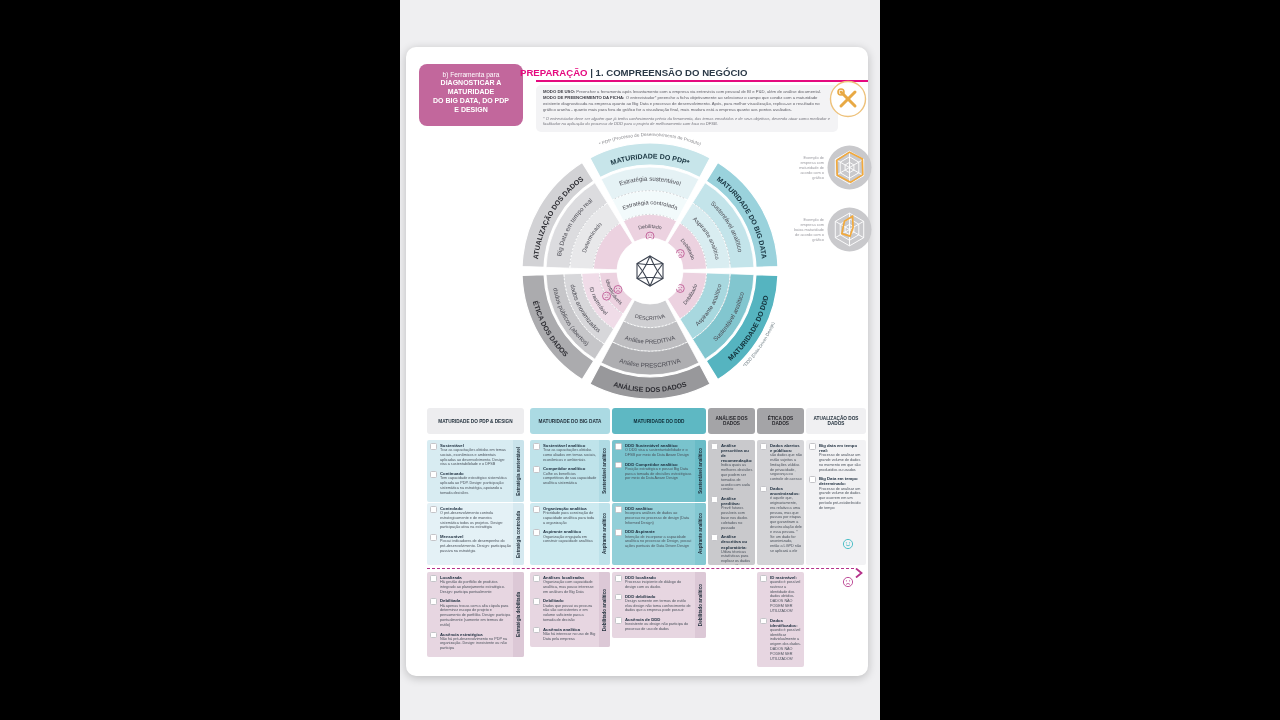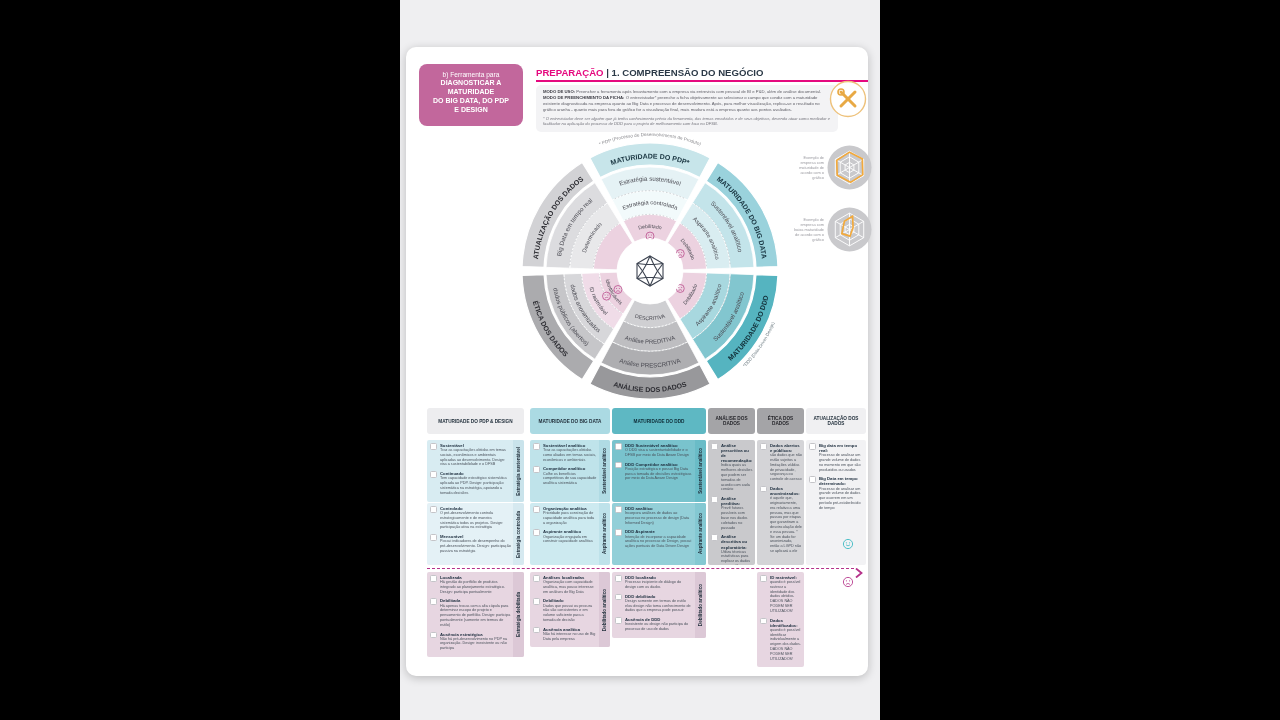--- a/index.html
+++ b/index.html
@@ -7,21 +7,21 @@
          font-family:"Liberation Sans",sans-serif;}
   .panel{position:absolute;left:400px;top:0;width:480px;height:720px;background:#efeff1;}
   .page{position:absolute;left:406px;top:47px;width:462px;height:629px;background:#fff;
         border-radius:10px;box-shadow:0 2px 10px rgba(0,0,0,.22);}
   
   .title-box{position:absolute;left:13px;top:17px;width:104px;height:62px;background:#c2679c;
              border-radius:8px;color:#fff;text-align:center;padding-top:7px;box-sizing:border-box;}
   .title-box .l0{font-size:6.6px;}
   .title-box .lb{font-size:7px;font-weight:bold;line-height:1.3;}
   
-  .hdr{position:absolute;left:130px;top:20px;font-size:9.6px;font-weight:bold;white-space:nowrap;}
+  .hdr{position:absolute;left:114px;top:20px;font-size:9.6px;font-weight:bold;white-space:nowrap;}
   .hdr .pink{color:#e5097f;}
   .hdr .dark{color:#2b3947;}
   .hdr-rule{position:absolute;left:130px;top:33px;width:332px;height:1.5px;background:#e5097f;}
   .instr{position:absolute;left:130px;top:38px;width:302px;height:47px;background:#f3f3f5;
          border-radius:5px;padding:4px 7px;box-sizing:border-box;color:#5e5e66;}
   .instr p{margin:0;font-size:4.25px;line-height:1.42;}
   .instr b{color:#3a3a42;}
   .instr .note{margin-top:2.5px;font-style:italic;font-size:4.05px;color:#73737b;}
   .tools-badge{position:absolute;left:423px;top:33px;width:38px;height:38px;}
   

